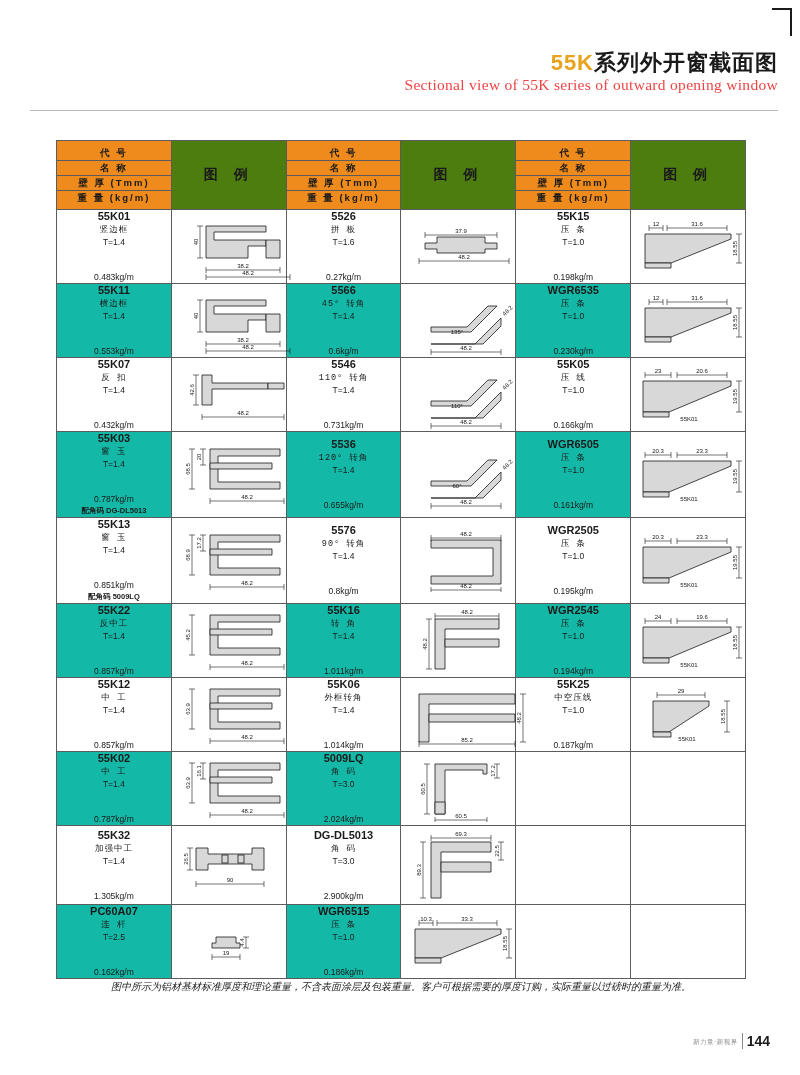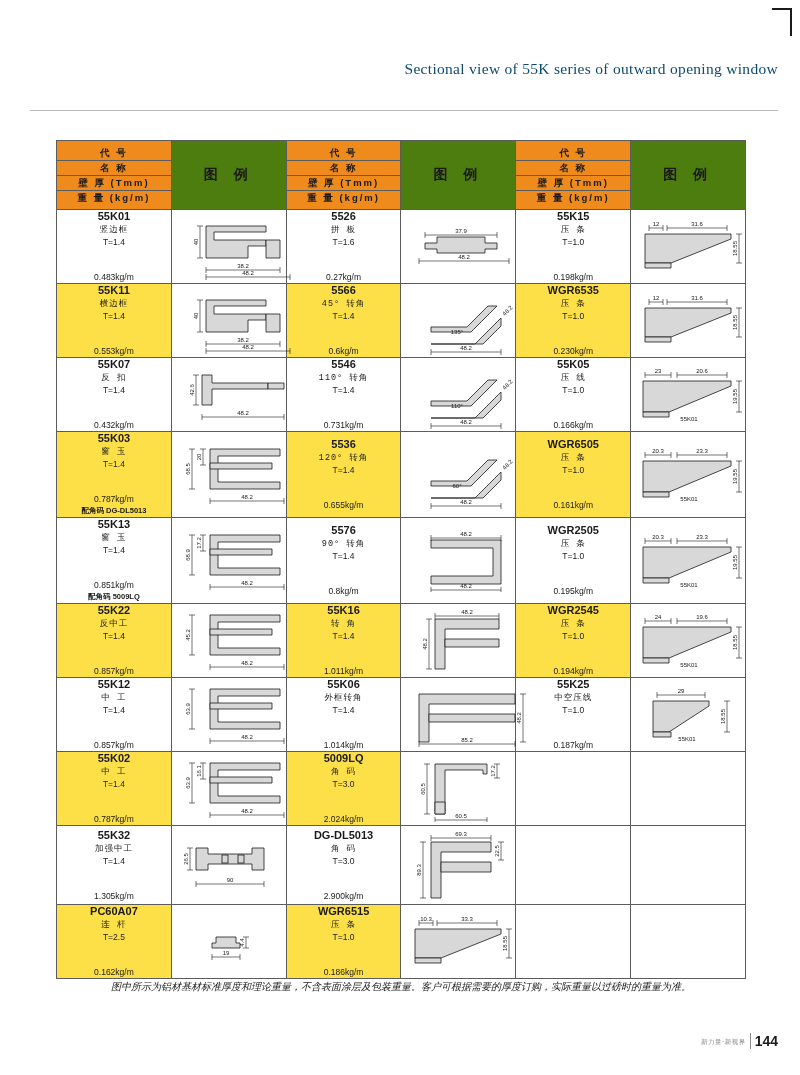--- a/index.html
+++ b/index.html
@@ -22,22 +22,22 @@
   }
   .header{
     position:absolute;top:50px;right:22px;left:30px;text-align:right;
   }
   .title-cn{
     font-size:22px;font-weight:bold;letter-spacing:1px;
     line-height:26px;
   }
   .title-cn .hl{color:#E8A21C;}
   .title-en{
-    margin-top:10px;
-    font-size:15.5px;color:#0c4a6e;letter-spacing:.3px;
+    margin-top:0;
+    font-size:15.5px;color:#ef4444;letter-spacing:.3px;
     font-family:"Liberation Serif", serif;
   }
   .rule{
     position:absolute;left:30px;right:22px;top:110px;
     border-bottom:1px solid #b9b9b9;
   }
   
   .tbl{
     position:absolute;left:56px;top:140px;width:690px;
     border-collapse:collapse;
@@ -67,44 +67,47 @@
   }
   .info .code{font-size:11px;font-weight:bold;display:block;margin-bottom:2px;}
   .info .nm{display:block;letter-spacing:1px;font-family:Liberation Mono, monospace;}
   .info .t{display:block;}
   .info .w{display:block;margin-top:23px;}
   .info .extra{display:block;font-size:7.5px;font-weight:bold;}
   .fig{
     width:138px;height:100%;vertical-align:middle;text-align:center;
     position:relative;background:#ffffff;
   }
-  .shade{background:#fde047;}
+  .shade{background:#14b8a6;}
   .fig svg{display:block;margin:0 auto;}
   .note{
     position:absolute;left:56px;right:54px;top:980px;
     text-align:center;font-size:10px;color:#222;line-height:14px;font-style:italic;
   }
   .footer{
-    position:absolute;right:22px;bottom:26px;text-align:right;
+    position:absolute;right:30px;bottom:26px;text-align:right;
     display:flex;align-items:flex-end;justify-content:flex-end;gap:4px;
   }
   .footer .cn{font-size:6.5px;color:#8a8a8a;letter-spacing:.5px;padding-bottom:2px;}
   .footer .pg{font-size:14px;font-weight:bold;color:#1a1a1a;border-left:1px solid #8a8a8a;padding-left:4px;}
   .dim{font-size:6px;fill:#1a1a1a;font-family:"Liberation Sans",sans-serif;}
   .ln{stroke:#1a1a1a;stroke-width:.6;fill:none;}
   .prof{fill:#d8d8d8;stroke:#1a1a1a;stroke-width:.8;}
 </style>
 </head>
 <body>
 
 <div class="page">
 
   <div class="corner-bracket"></div>
 
   <div class="header">
+    <div class="title-cn">
+      <span class="hl">55K</span><span>系列外开窗截面图</span>
+    </div>
     <div class="title-en">Sectional  view of 55K series of outward opening window</div>
   </div>
   <div class="rule"></div>
 
   <table class="tbl">
     <tbody>
         <tr>
       <td class="hdr-cell">
         <div class="hdr-lines">
           <span>代  号</span>

